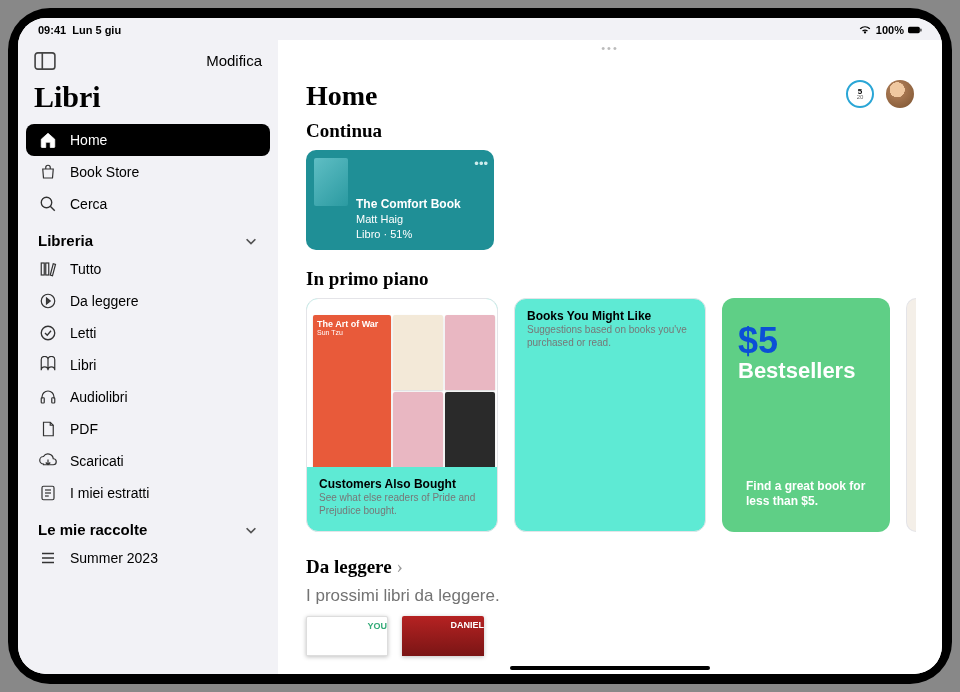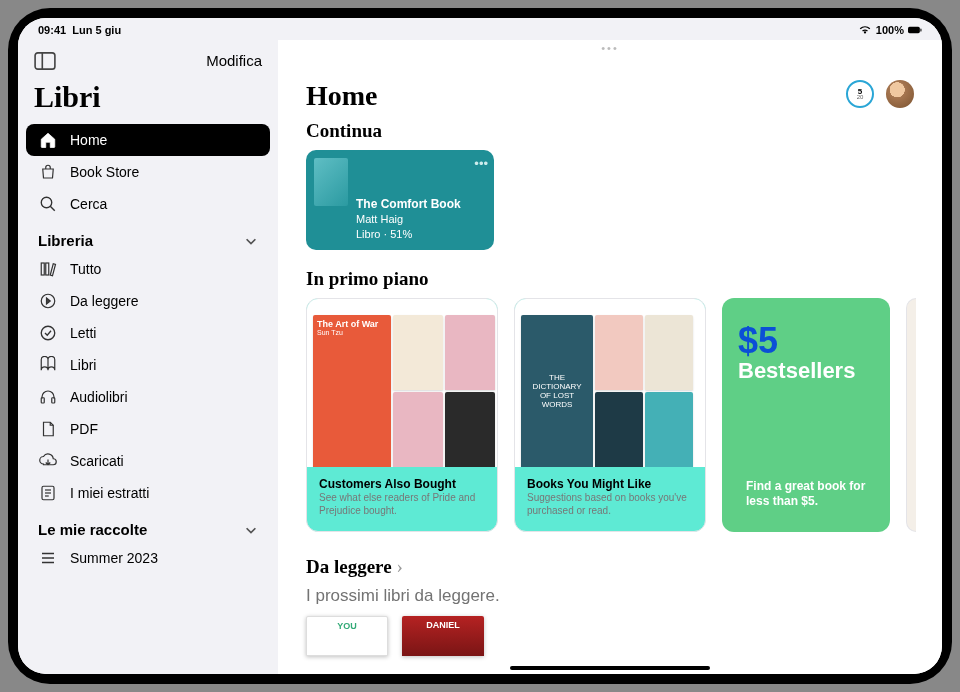--- a/index.html
+++ b/index.html
@@ -213,21 +213,21 @@
   width: 10px; flex-shrink:0; border-radius: 12px 0 0 12px;
   background: #f4efe8; border:1px solid #e4e4e8; border-right:none;
 }
 .daleg-row {
   display: flex; gap: 14px; padding: 4px 28px 0;
 }
 .daleg-book {
   width: 82px; height: 40px; border-radius: 2px 2px 0 0;
   box-shadow: 0 1px 4px rgba(0,0,0,0.25);
   overflow:hidden; font-size:9px; font-weight:800;
-  display:flex; align-items:flex-start; justify-content:center; padding-top:4px;
+  display:flex; align-items:flex-start; justify-content:flex-end; padding-top:4px;
 }
 .home-indicator {
   position: absolute; bottom: 4px; left: 50%;
   transform: translateX(-50%);
   width: 200px; height: 4px; border-radius: 3px; background: #000;
 }
 .chev svg{width:14px;height:14px;}
 </style>
 </head>
 <body>
@@ -440,31 +440,20 @@
                 <div class="book-spine" style="width:50px;height:75px;background:#2a2a2a"></div>
               </div>
             </div>
             <div class="promo-text">
               <div class="t">Customers Also Bought</div>
               <div class="d">See what else readers of Pride and Prejudice bought.</div>
             </div>
           </div>
 
           <div class="promo-card">
-            <div class="promo-art">
-              <div class="book-spine" style="width:72px;height:152px;background:#2b5a6a;color:#fff;display:flex;align-items:center;justify-content:center;text-align:center;font-size:8px;padding:6px">THE DICTIONARY OF LOST WORDS</div>
-              <div style="display:flex;flex-direction:column;gap:2px;height:152px;">
-                <div class="book-spine" style="width:48px;height:75px;background:#f2c9c0"></div>
-                <div class="book-spine" style="width:48px;height:75px;background:#1e3a46"></div>
-              </div>
-              <div style="display:flex;flex-direction:column;gap:2px;height:152px;">
-                <div class="book-spine" style="width:48px;height:75px;background:#ece5d6"></div>
-                <div class="book-spine" style="width:48px;height:75px;background:#44b0b6"></div>
-              </div>
-            </div>
             <div class="promo-text">
               <div class="t">Books You Might Like</div>
               <div class="d">Suggestions based on books you've purchased or read.</div>
             </div>
           </div>
 
           <div class="promo-green">
             <div>
               <div class="price">$5</div>
               <div class="bs">Bestsellers</div>

